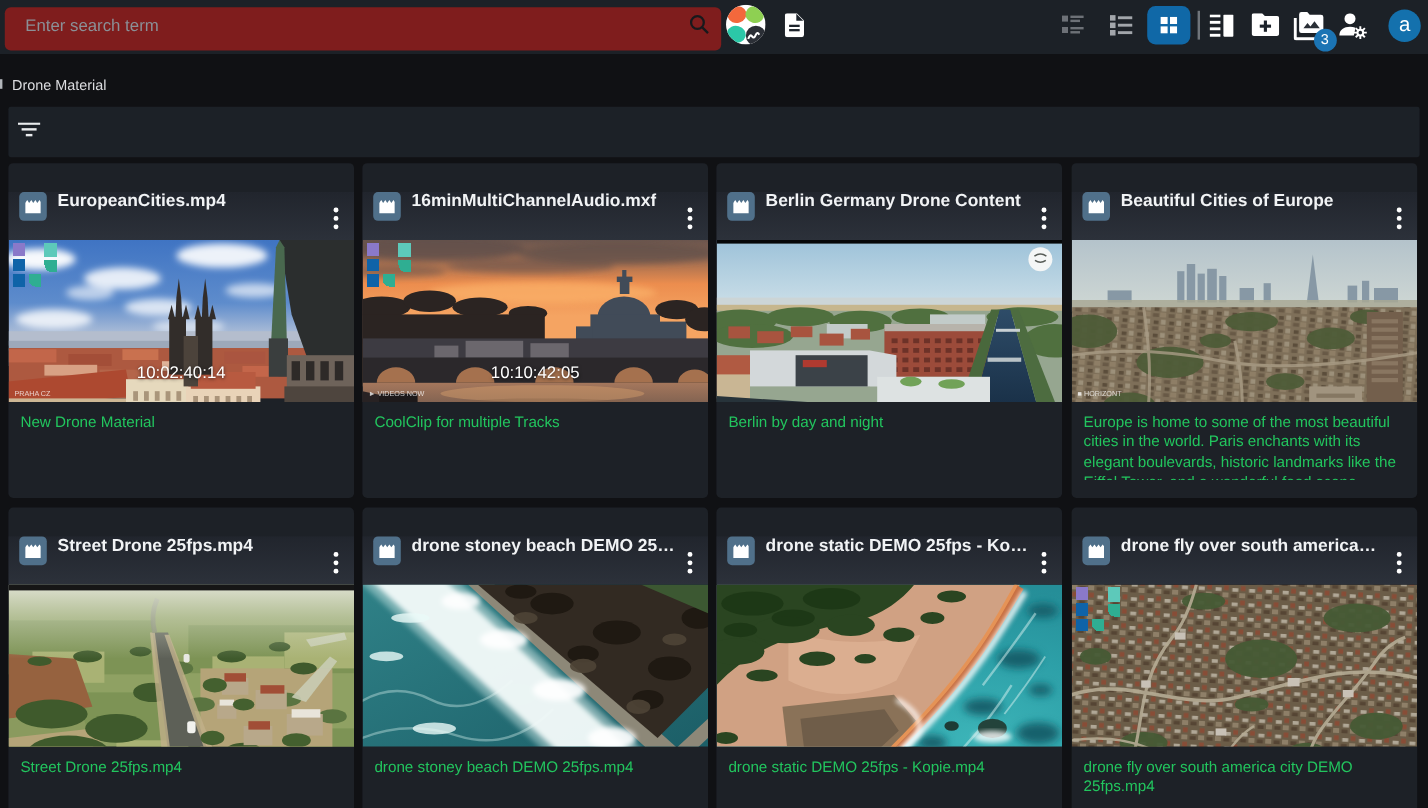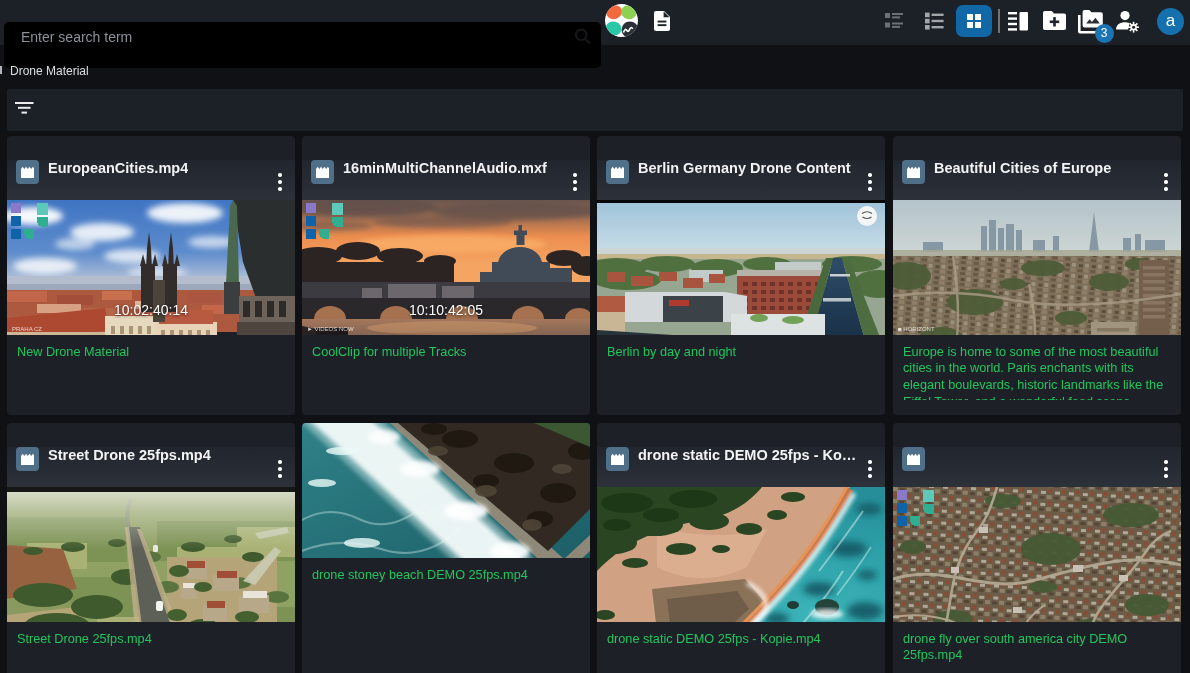--- a/index.html
+++ b/index.html
@@ -1,18 +1,18 @@
 <!DOCTYPE html>
 <html><head><meta charset="utf-8">
 <style>
 html,body{margin:0;padding:0;background:#101114;width:1190px;height:673px;overflow:hidden;
   font-family:"Liberation Sans",sans-serif;-webkit-font-smoothing:antialiased;}
 *{box-sizing:border-box;}
 #topbar{position:absolute;left:0;top:0;width:1190px;height:45px;background:#1c2127;}
-#search{position:absolute;left:4px;top:6px;width:597px;height:46px;background:#000000;border-radius:5px;margin-top:16px;}
+#search{position:absolute;left:4px;top:6px;width:597px;height:36px;background:#7f1d1d;border-radius:5px;}
 #search .ph{position:absolute;left:17px;top:7px;font-size:14px;color:#8b9097;}
 .abs{position:absolute;}
 #heading{position:absolute;left:10px;top:64px;font-size:12px;color:#dcdde0;}
 #filterbar{position:absolute;left:7px;top:89px;width:1176px;height:42px;background:#1c2127;border-radius:2px;}
 .card{position:absolute;width:288px;height:279px;background:#1d2127;border-radius:4px;overflow:hidden;}
 .chead{position:relative;height:40px;background:linear-gradient(#21252d,#2c313a);display:flex;align-items:flex-start;margin-top:24px;}
 .cicon{width:23px;height:24px;margin-left:9px;border-radius:4px;background:#50708a;flex:none;display:flex;align-items:center;justify-content:center;}
 .ctitle{margin-left:9px;font-size:14.5px;font-weight:bold;color:#f1f3f5;white-space:nowrap;overflow:hidden;max-width:222px;}
 .cdots{position:absolute;right:13px;top:13px;width:4px;height:18px;}
 .cdots i{display:block;width:3.6px;height:3.6px;border-radius:50%;background:#fff;margin-bottom:3.4px;}
@@ -647,20 +647,33 @@
           <ellipse cx="240" cy="130" rx="12" ry="6"></ellipse>
           <ellipse cx="170" cy="128" rx="10" ry="6"></ellipse>
         </g>
 <rect width="288" height="62" fill="url(#e1)"></rect>
 <rect width="288" height="5" fill="#161616"></rect>
 </svg>
     </div>
   <div class="ccap">Street Drone 25fps.mp4</div>
 </div>
 <div class="card" style="left:302px;top:423px">
+  <div class="chead">
+      <div class="cicon">
+        <svg width="13" height="12" viewBox="0 0 13 12">
+          <path fill="#fff" d="M0 12 V3.1 L1.7 0.7 3.3 3.1 5.1 0.7 6.7 3.1 8.5 0.7 10.1 3.1 11.9 0.7 13 2.3 V12 Z"></path>
+        </svg>
+      </div>
+      <div class="ctitle">drone stoney beach DEMO 25…</div>
+      <div class="cdots">
+        <i></i>
+        <i></i>
+        <i></i>
+      </div>
+    </div>
   <div class="cthumb">
       <svg width="288" height="162" viewBox="0 0 288 162">
         <defs>
 <linearGradient id="f1" x1="0" x2="1" y1="0" y2="1">
             <stop offset="0" stop-color="#2f8187"></stop>
             <stop offset="1" stop-color="#1a5b64"></stop>
           </linearGradient>
 <filter id="fbl" x="-20%" y="-20%" width="140%" height="140%">
             <feGaussianBlur stdDeviation="2"></feGaussianBlur>
           </filter>
@@ -801,20 +814,21 @@
     </div>
   <div class="ccap">drone static DEMO 25fps - Kopie.mp4</div>
 </div>
 <div class="card" style="left:893px;top:423px">
   <div class="chead">
       <div class="cicon">
         <svg width="13" height="12" viewBox="0 0 13 12">
           <path fill="#fff" d="M0 12 V3.1 L1.7 0.7 3.3 3.1 5.1 0.7 6.7 3.1 8.5 0.7 10.1 3.1 11.9 0.7 13 2.3 V12 Z"></path>
         </svg>
       </div>
+      <div class="ctitle">drone fly over south america…</div>
       <div class="cdots">
         <i></i>
         <i></i>
         <i></i>
       </div>
     </div>
   <div class="cthumb">
       <svg width="288" height="162" viewBox="0 0 288 162">
         <defs>
 <pattern id="h2" width="14" height="12" patternUnits="userSpaceOnUse" patternTransform="rotate(3)">

